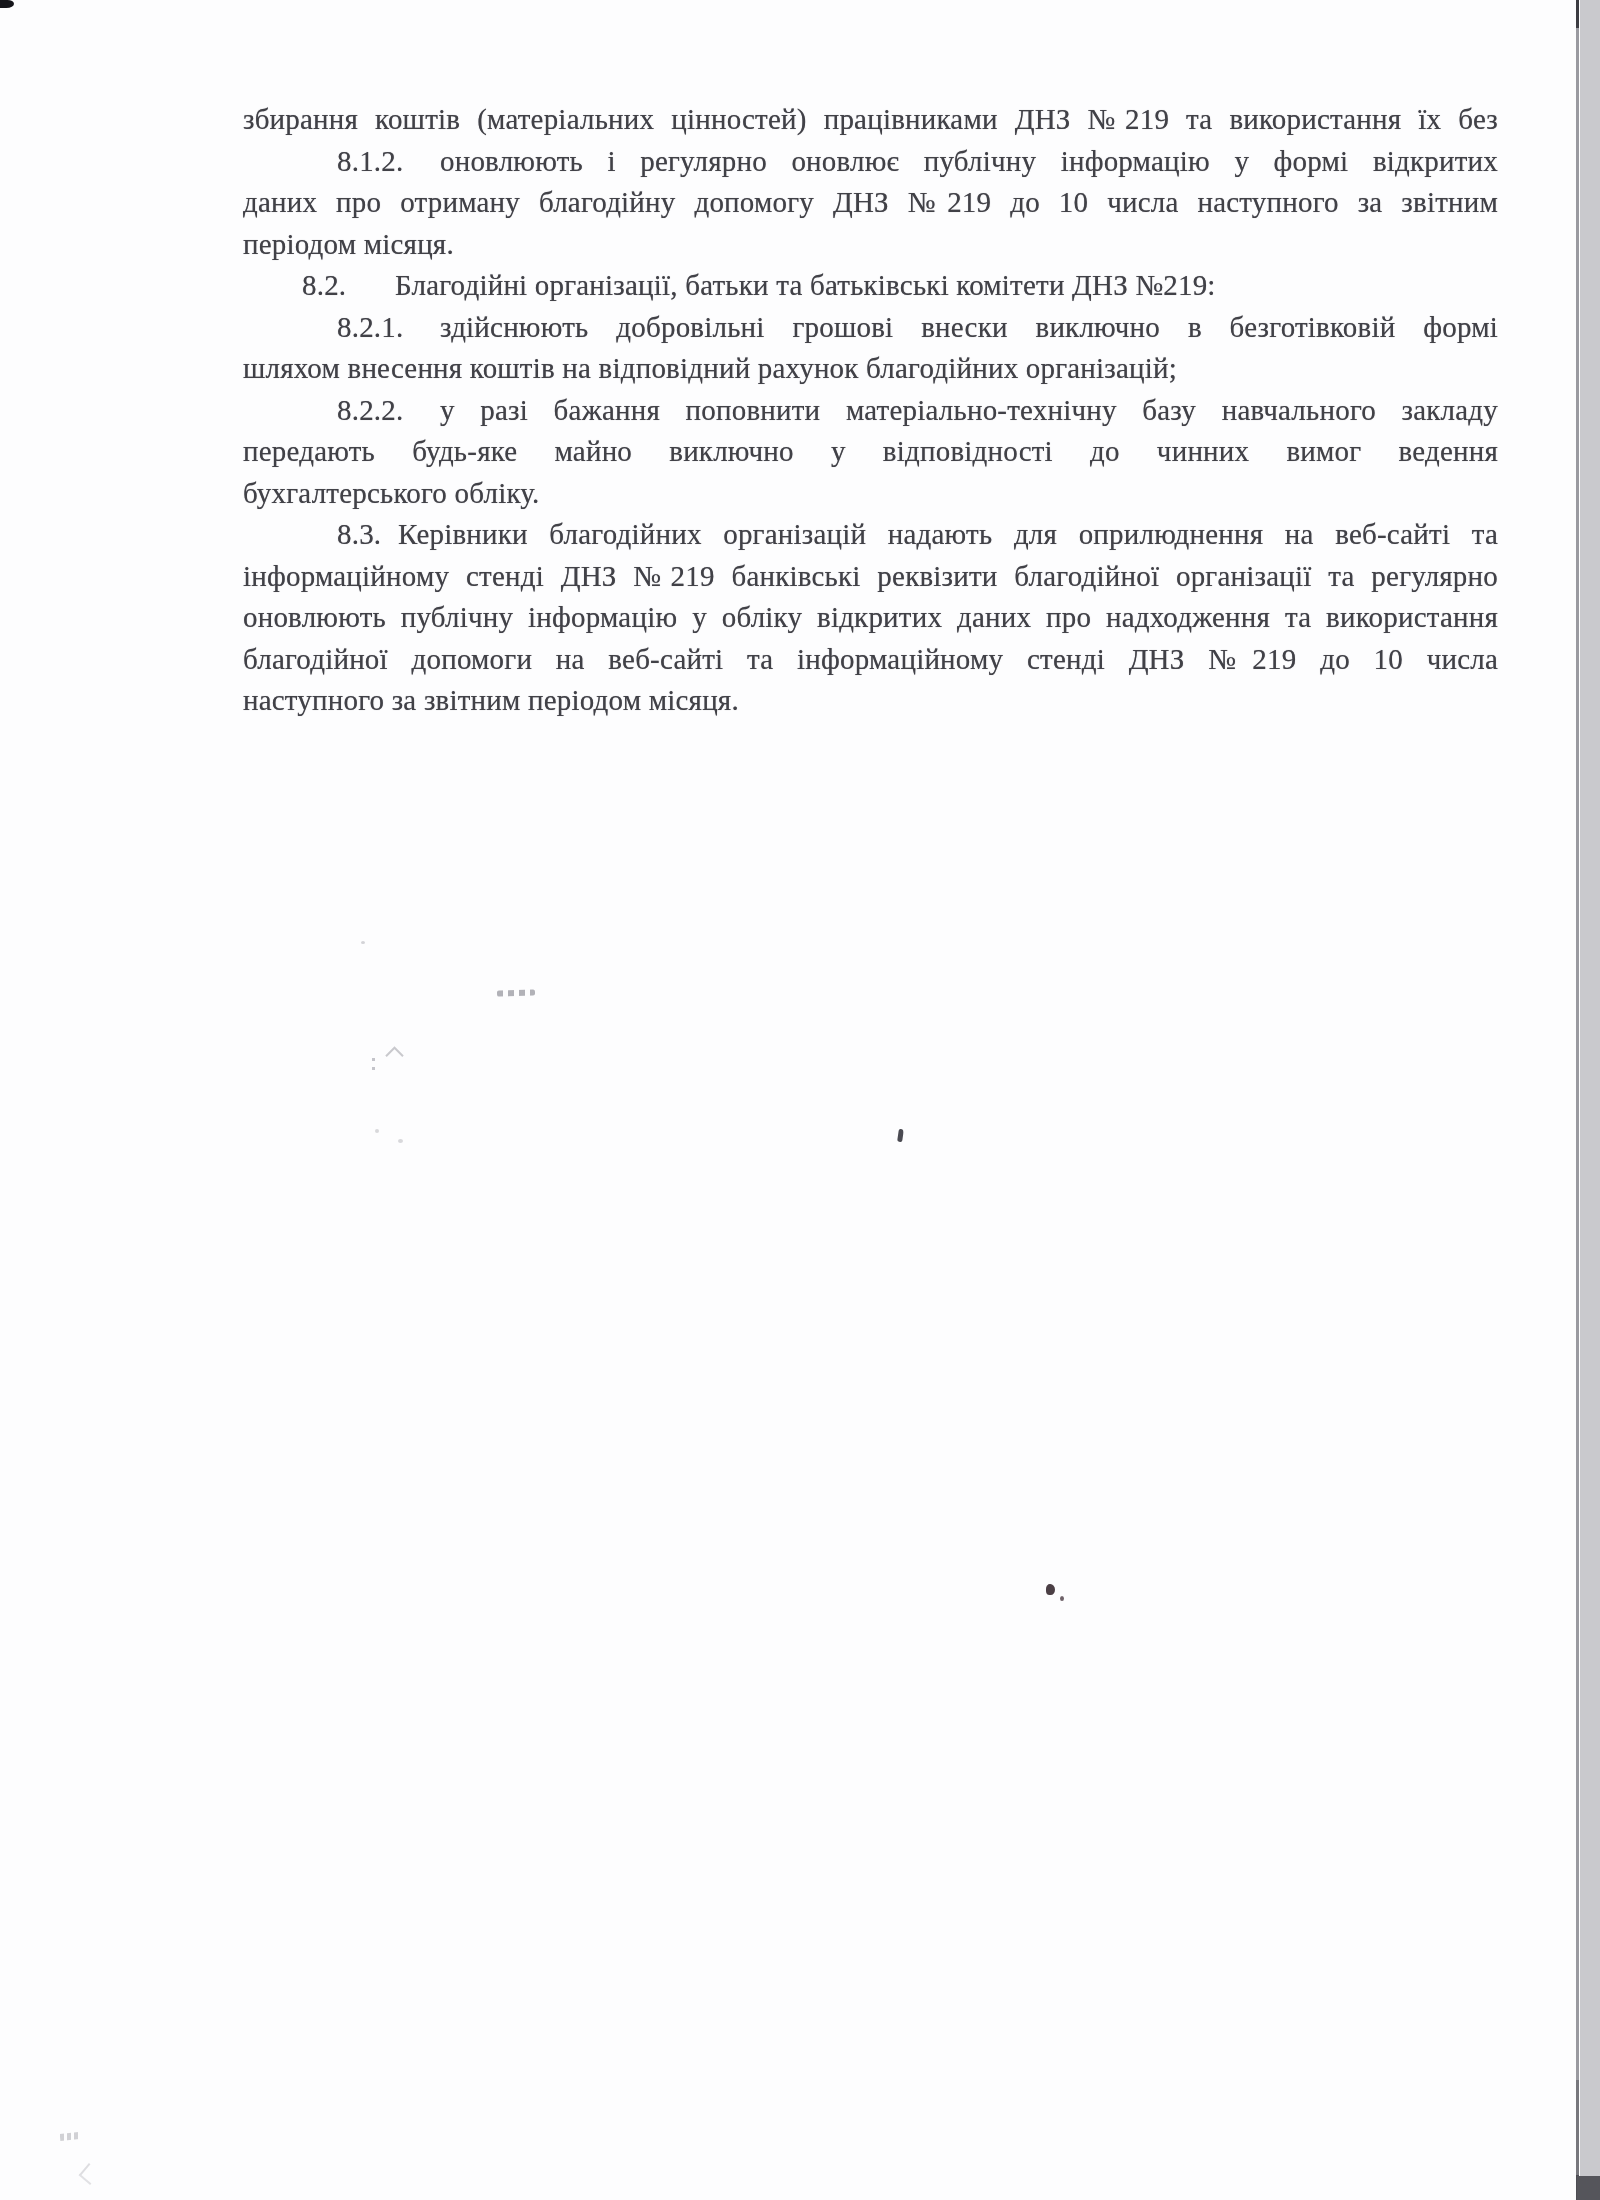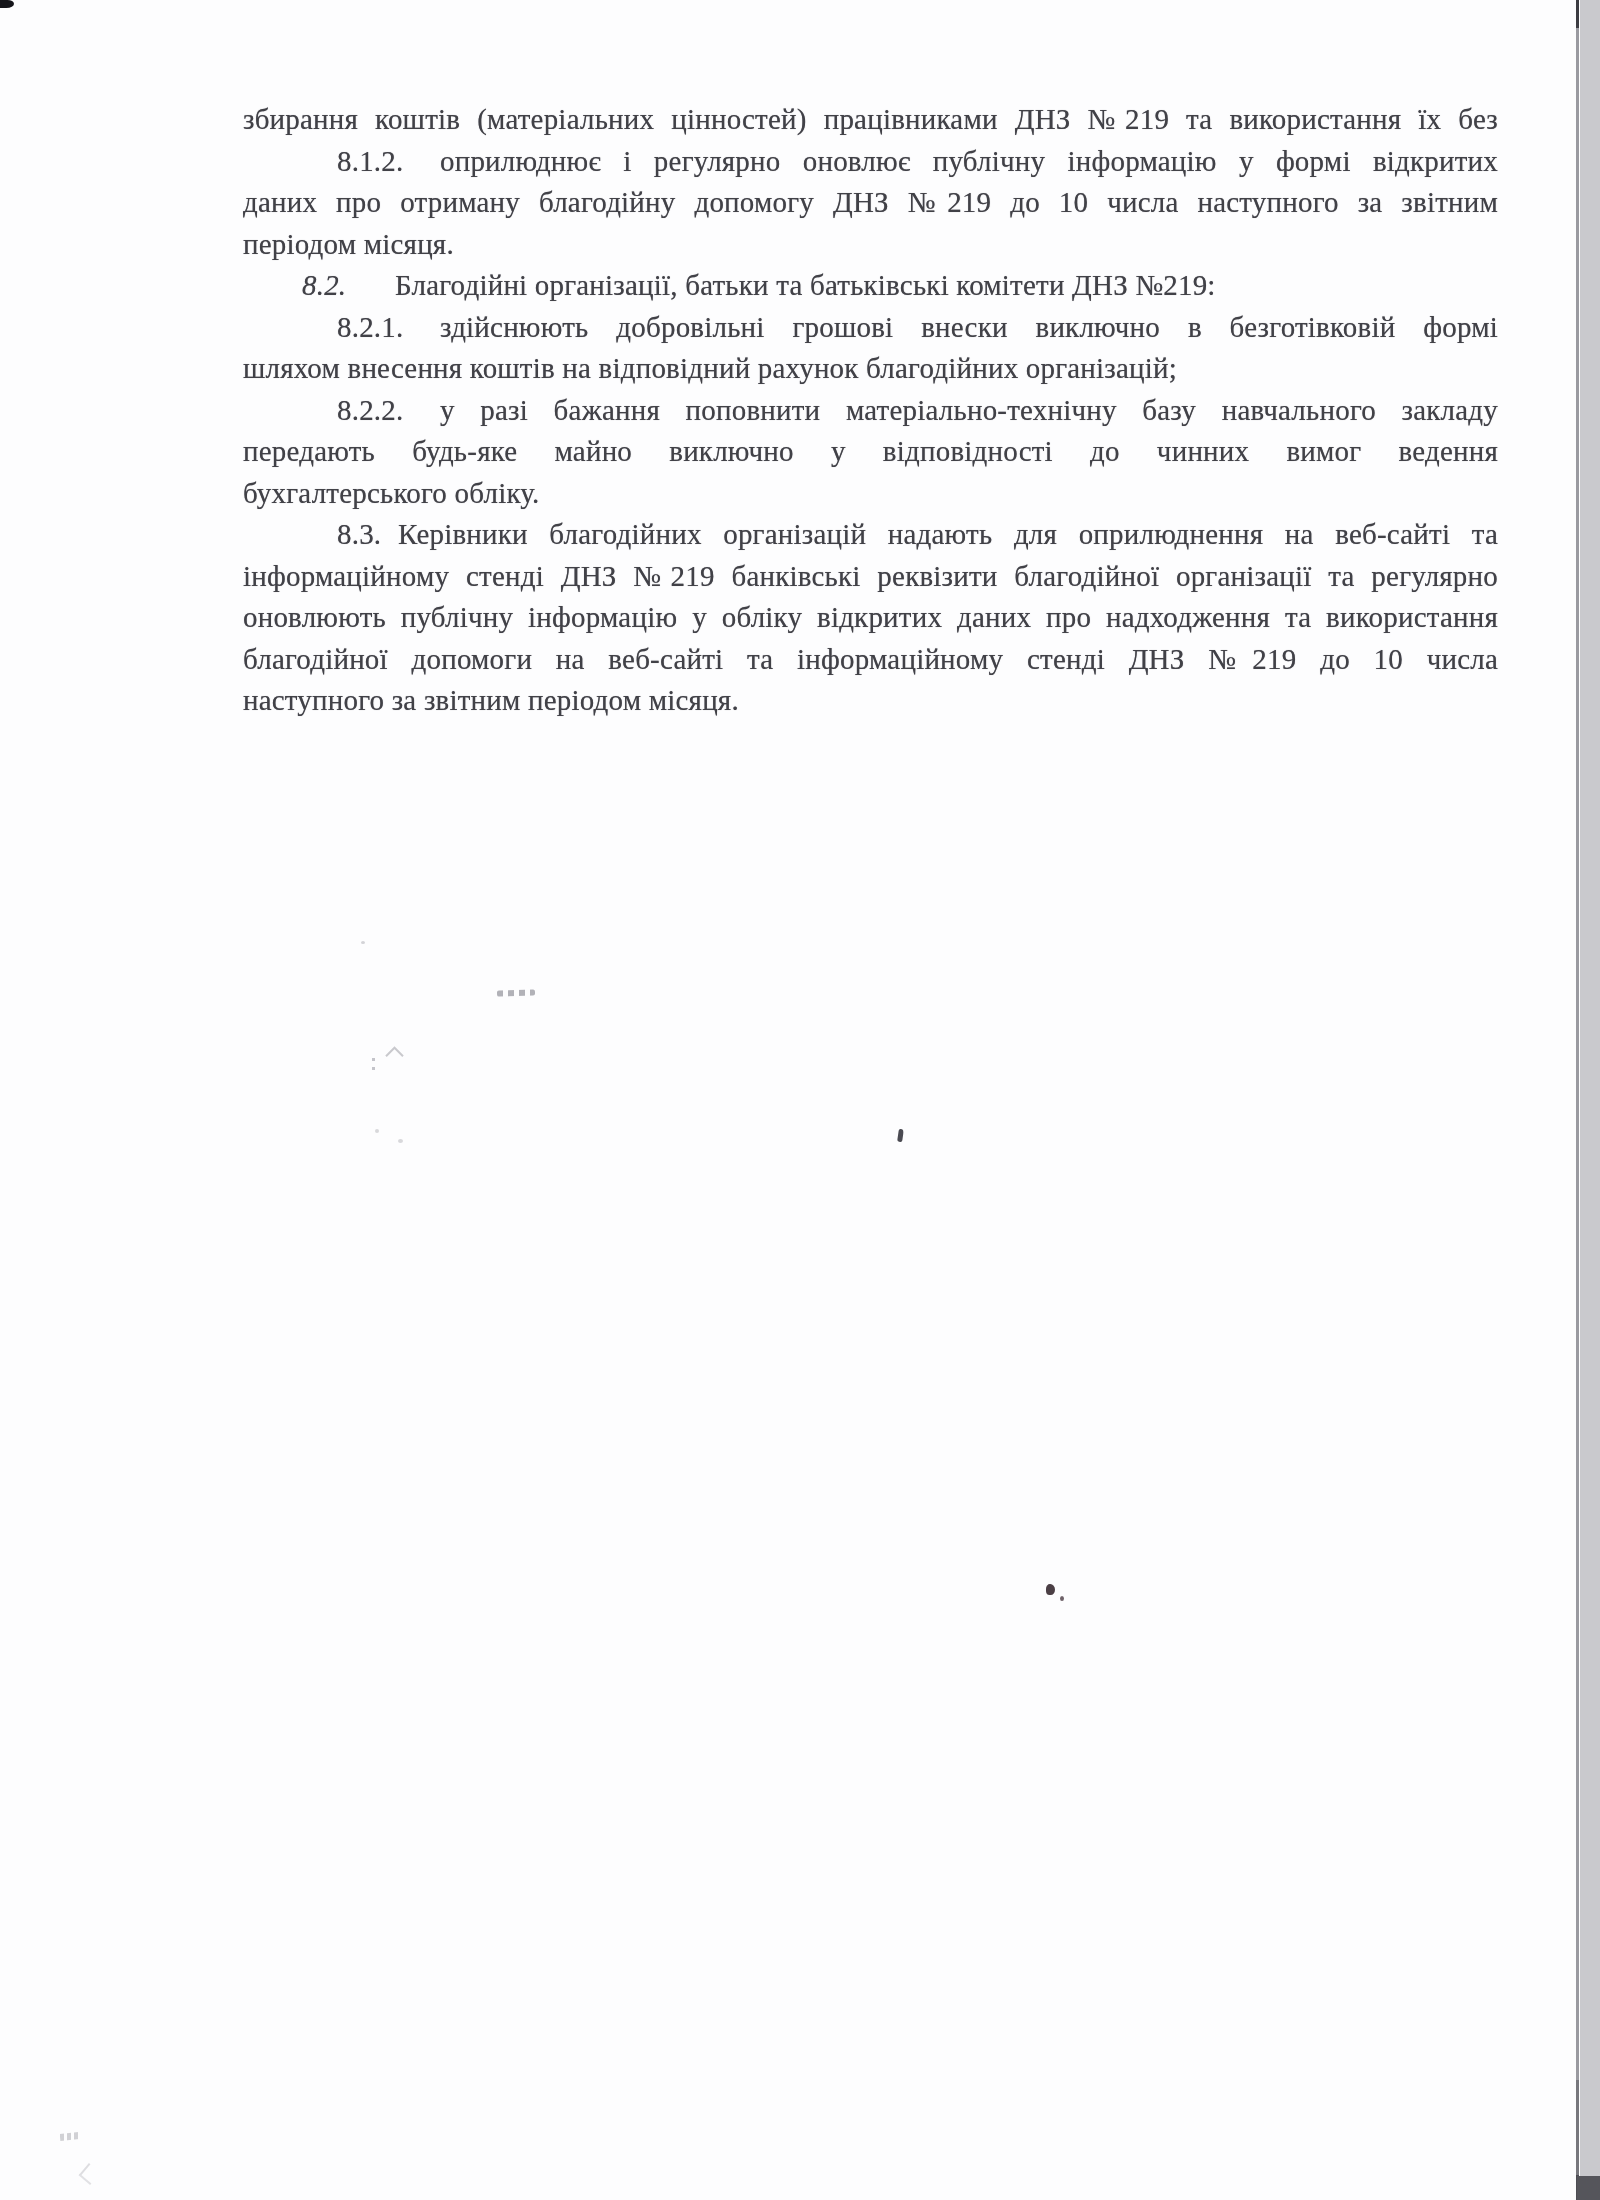--- a/index.html
+++ b/index.html
@@ -27,21 +27,21 @@
     color: #414147;
     text-shadow: 0 0 0.7px rgba(62,62,72,0.65);
     letter-spacing: 0.2px;
   }
   .line { white-space: normal; }
   .j { text-align: justify; text-align-last: justify; }
   .ind  { padding-left: 94px; }
   .ind82 { padding-left: 59px; }
   .num { display: inline-block; }
   .num-a { min-width: 103px; }
-  .num-b { min-width: 93px; font-style: italic; }
+  .num-b { min-width: 93px; }
   .num-c { min-width: 61px; }
 
   
   .art { position: absolute; pointer-events: none; }
   .corner-tl { left: 0; top: 0; width: 14px; height: 8px;
     background: #15151a; border-radius: 0 60% 70% 0; }
   .edge-band { left: 1580px; top: 0; width: 20px; height: 2200px;
     background: #c9c9cd; }
   .edge-line { left: 1576px; top: 0; width: 3px; height: 2200px;
     background: linear-gradient(180deg, #3c3c42 0 28px, #9a9aa0 28px 2080px, #77777d 2080px 2175px, #4c4c52 2175px); }
@@ -74,21 +74,21 @@
   .mark-bl2 { left: 82px; top: 2166px; width: 13px; height: 14px;
     border-left: 2px solid rgba(190,190,196,0.5);
     border-bottom: 2px solid rgba(190,190,196,0.45);
     transform: rotate(40deg); }
 </style>
 </head>
 <body>
 
 <div class="doc-text">
   <div class="line j"><span>збирання коштів (матеріальних цінностей) працівниками ДНЗ №219 та використання їх без</span></div>
-  <div class="line j ind"><span class="num num-a">8.1.2.</span><span>оприлюднює і регулярно оновлює публічну інформацію у формі відкритих</span></div>
+  <div class="line j ind"><span class="num num-a">8.1.2.</span><span>оновлюють і регулярно оновлює публічну інформацію у формі відкритих</span></div>
   <div class="line j"><span>даних про отриману благодійну допомогу ДНЗ №219 до 10 числа наступного за звітним</span></div>
   <div class="line"><span>періодом місяця.</span></div>
   <div class="line ind82"><span class="num num-b">8.2.</span><span>Благодійні організації, батьки та батьківські комітети ДНЗ №219:</span></div>
   <div class="line j ind"><span class="num num-a">8.2.1.</span><span>здійснюють добровільні грошові внески виключно в безготівковій формі</span></div>
   <div class="line"><span>шляхом внесення коштів на відповідний рахунок благодійних організацій;</span></div>
   <div class="line j ind"><span class="num num-a">8.2.2.</span><span>у разі бажання поповнити матеріально-технічну базу навчального закладу</span></div>
   <div class="line j"><span>передають будь-яке майно виключно у відповідності до чинних вимог ведення</span></div>
   <div class="line"><span>бухгалтерського обліку.</span></div>
   <div class="line j ind"><span class="num num-c">8.3.</span><span>Керівники благодійних організацій надають для оприлюднення на веб-сайті та</span></div>
   <div class="line j"><span>інформаційному стенді ДНЗ №219 банківські реквізити благодійної організації та регулярно</span></div>

